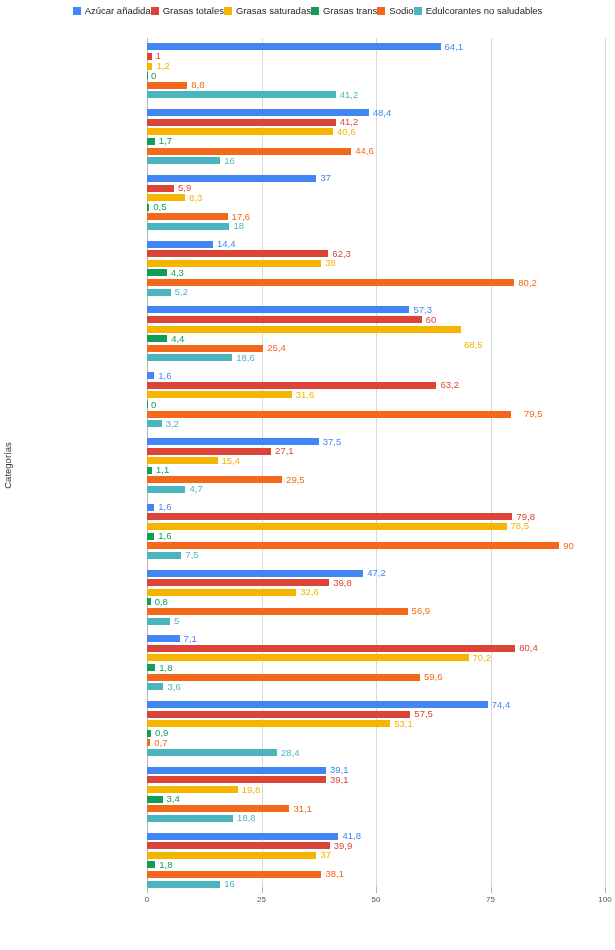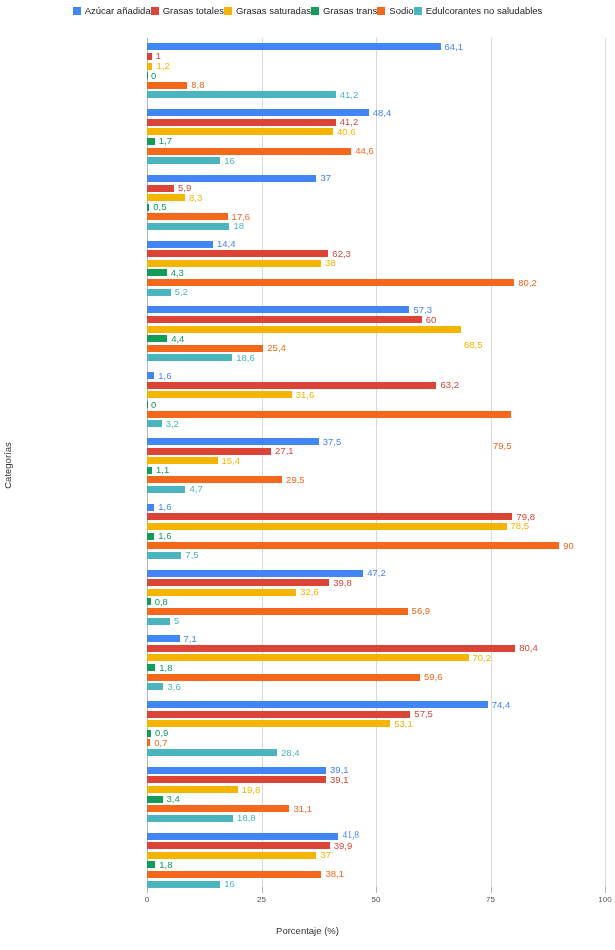--- a/index.html
+++ b/index.html
@@ -318,21 +318,21 @@
         <div class="bar-row">
           <div class="bar" title="Grasas saturadas: 31,6" style="width: 144.728px; background: rgb(244, 180, 0);"></div>
           <span class="bar-value" style="left: 148.728px; color: rgb(244, 180, 0);">31,6</span>
         </div>
         <div class="bar-row">
           <div class="bar" title="Grasas trans: 0" style="width: 0px; background: rgb(15, 157, 88);"></div>
           <span class="bar-value" style="left: 4px; color: rgb(15, 157, 88);">0</span>
         </div>
         <div class="bar-row">
           <div class="bar" title="Sodio: 79,5" style="width: 364.11px; background: rgb(244, 104, 28);"></div>
-          <span class="bar-value" style="left: 346px; color: rgb(244, 104, 28); margin-top: 32px;">79,5</span>
+          <span class="bar-value" style="left: 377px; color: rgb(244, 104, 28);">79,5</span>
         </div>
         <div class="bar-row">
           <div class="bar" title="Edulcorantes no saludables: 3,2" style="width: 14.656px; background: rgb(75, 181, 191);"></div>
           <span class="bar-value" style="left: 18.656px; color: rgb(75, 181, 191);">3,2</span>
         </div>
       </div>
       <div class="cat-group" style="top: 400px;">
         <div class="bar-row">
           <div class="bar" title="Azúcar añadida: 37,5" style="width: 171.75px; background: rgb(66, 133, 244);"></div>
           <span class="bar-value" style="left: 175.75px; color: rgb(66, 133, 244);">37,5</span>
@@ -484,21 +484,21 @@
           <span class="bar-value" style="left: 146.438px; color: rgb(244, 104, 28);">31,1</span>
         </div>
         <div class="bar-row">
           <div class="bar" title="Edulcorantes no saludables: 18,8" style="width: 86.104px; background: rgb(75, 181, 191);"></div>
           <span class="bar-value" style="left: 90.104px; color: rgb(75, 181, 191);">18,8</span>
         </div>
       </div>
       <div class="cat-group" style="top: 794.615px;">
         <div class="bar-row">
           <div class="bar" title="Azúcar añadida: 41,8" style="width: 191.444px; background: rgb(66, 133, 244);"></div>
-          <span class="bar-value" style="left: 195.444px; color: rgb(66, 133, 244); font-family: Liberation Serif, serif;">41,8</span>
+          <span class="bar-value" style="left: 195.444px; color: rgb(66, 133, 244);">41,8</span>
         </div>
         <div class="bar-row">
           <div class="bar" title="Grasas totales: 39,9" style="width: 182.742px; background: rgb(219, 68, 55);"></div>
           <span class="bar-value" style="left: 186.742px; color: rgb(219, 68, 55);">39,9</span>
         </div>
         <div class="bar-row">
           <div class="bar" title="Grasas saturadas: 37" style="width: 169.46px; background: rgb(244, 180, 0);"></div>
           <span class="bar-value" style="left: 173.46px; color: rgb(244, 180, 0);">37</span>
         </div>
         <div class="bar-row">
@@ -522,17 +522,16 @@
       <div class="xtick-mark" style="left: 114.5px; background: rgb(179, 179, 179);"></div>
       <div class="xtick-label" style="left: 114.5px;">25</div>
       <div class="xtick-mark" style="left: 229px; background: rgb(179, 179, 179);"></div>
       <div class="xtick-label" style="left: 229px;">50</div>
       <div class="xtick-mark" style="left: 343.5px; background: rgb(179, 179, 179);"></div>
       <div class="xtick-label" style="left: 343.5px;">75</div>
       <div class="xtick-mark" style="left: 458px; background: rgb(179, 179, 179);"></div>
       <div class="xtick-label" style="left: 458px;">100</div>
     </div>
 
-  <div id="xaxis-title">Porcentaje (%)</div>
 
   <div id="yaxis-title">Categorías</div>
 
 </div>
 
 </body></html>

